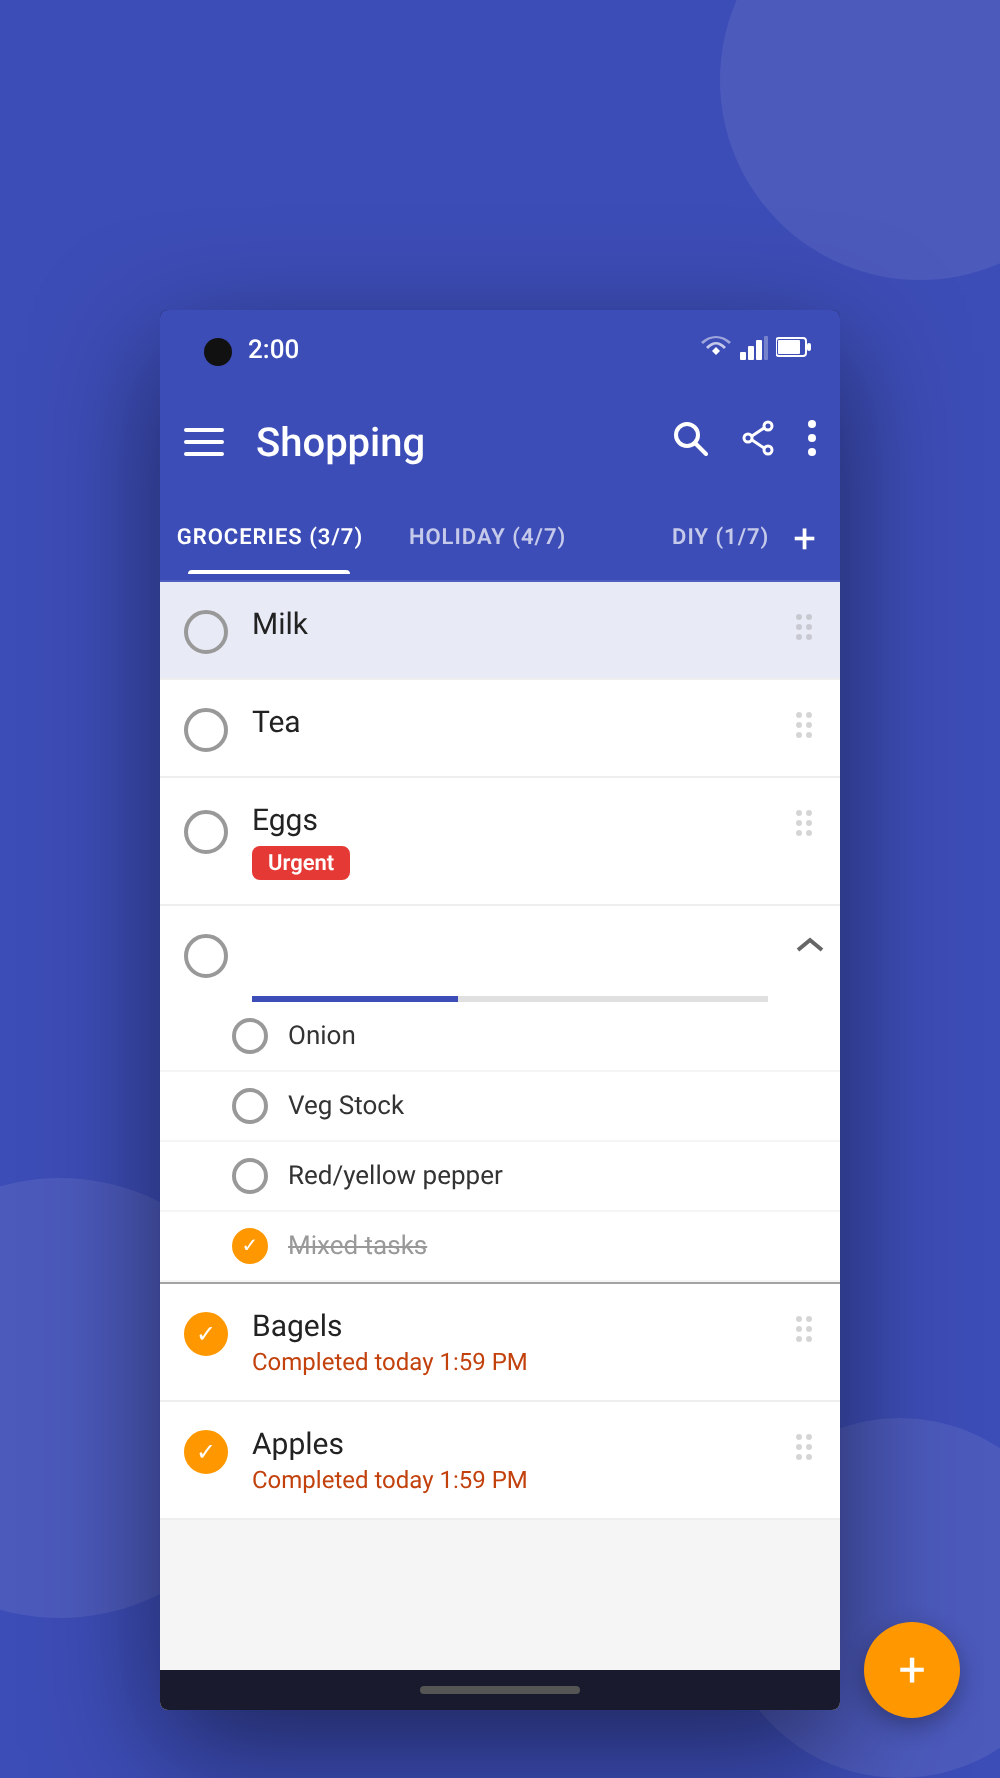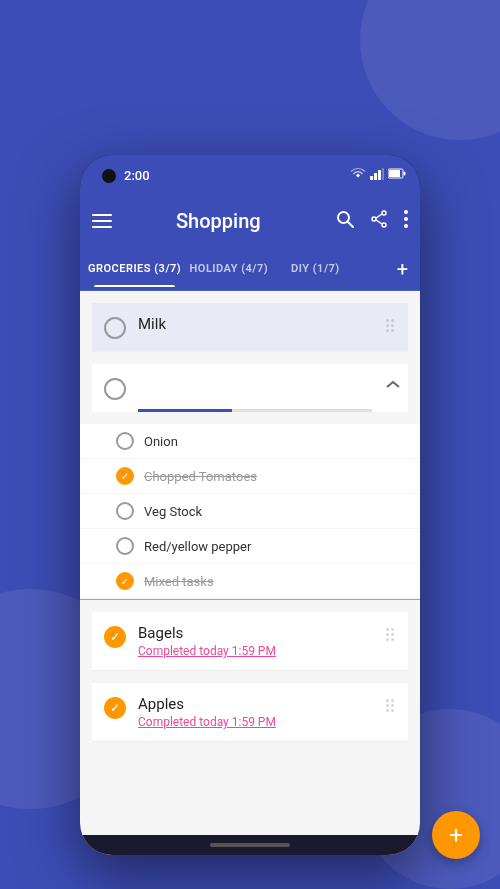--- a/index.html
+++ b/index.html
@@ -58,21 +58,21 @@
 
     
     .phone {
       position: absolute;
       top: 155px;
       left: 50%;
       transform: translateX(-50%);
       width: 340px;
       height: 700px;
       background: #1a1a2e;
-      border-radius: 32px;
+      border-radius: 4px;
       box-shadow: 0 20px 60px rgba(0,0,0,0.5);
       overflow: hidden;
       z-index: 3;
     }
 
     
     .phone-camera {
       position: absolute;
       top: 14px;
       left: 22px;
@@ -117,21 +117,20 @@
     }
     .hamburger {
       font-size: 20px;
       margin-right: 16px;
       cursor: pointer;
     }
     .app-title {
       flex: 1;
       font-size: 20px;
       font-weight: 500;
-      margin-left: 48px;
     }
     .app-bar-icons {
       display: flex;
       gap: 16px;
       align-items: center;
     }
     .app-bar-icons span {
       font-size: 18px;
       cursor: pointer;
     }
@@ -140,21 +139,21 @@
     .tabs {
       background: #3d4db7;
       display: flex;
       align-items: center;
       padding: 0 4px;
       height: 44px;
       border-bottom: 1px solid rgba(255,255,255,0.1);
     }
     .tab {
       flex: 1;
-      text-align: left;
+      text-align: right;
       color: rgba(255,255,255,0.7);
       font-size: 11px;
       font-weight: 600;
       letter-spacing: 0.5px;
       padding: 12px 4px;
       cursor: pointer;
       position: relative;
     }
     .tab.active {
       color: white;
@@ -180,21 +179,21 @@
     .content {
       background: #f5f5f5;
       height: calc(700px - 40px - 52px - 44px);
       overflow-y: auto;
       overflow-x: hidden;
     }
 
     
     .task-item {
       background: white;
-      margin: 12px;
+      margin: 0;
       padding: 12px 8px 12px 12px;
       display: flex;
       align-items: flex-start;
       border-bottom: 1px solid #eeeeee;
       position: relative;
     }
     .task-item.highlighted {
       background: #e8eaf6;
     }
 
@@ -228,22 +227,21 @@
       font-size: 15px;
       color: #222;
       font-weight: 400;
     }
     .task-subtitle {
       font-size: 12px;
       color: #888;
       margin-top: 2px;
     }
     .task-subtitle.completed {
-      color: #ec4899;
-      text-decoration: underline;
+      color: #c2410c;
     }
 
     .urgent-badge {
       display: inline-block;
       background: #e53935;
       color: white;
       font-size: 11px;
       font-weight: 600;
       padding: 2px 8px;
       border-radius: 4px;
@@ -458,21 +456,62 @@
             <div class="drag-dot"></div>
             <div class="drag-dot"></div>
           </div>
         <div class="drag-handle-dot-row">
             <div class="drag-dot"></div>
             <div class="drag-dot"></div>
           </div>
       </div>
     </div>
 
-
+    <div class="task-item">
+      <div class="radio-btn"></div>
+      <div class="task-content">
+        <div class="task-title">Tea</div>
+      </div>
+      <div class="drag-handle">
+        <div class="drag-handle-dot-row">
+            <div class="drag-dot"></div>
+            <div class="drag-dot"></div>
+          </div>
+        <div class="drag-handle-dot-row">
+            <div class="drag-dot"></div>
+            <div class="drag-dot"></div>
+          </div>
+        <div class="drag-handle-dot-row">
+            <div class="drag-dot"></div>
+            <div class="drag-dot"></div>
+          </div>
+      </div>
+    </div>
+
+    <div class="task-item">
+      <div class="radio-btn" style="margin-top:4px;"></div>
+      <div class="task-content">
+        <div class="task-title">Eggs</div>
+        <span class="urgent-badge">Urgent</span>
+      </div>
+      <div class="drag-handle">
+        <div class="drag-handle-dot-row">
+            <div class="drag-dot"></div>
+            <div class="drag-dot"></div>
+          </div>
+        <div class="drag-handle-dot-row">
+            <div class="drag-dot"></div>
+            <div class="drag-dot"></div>
+          </div>
+        <div class="drag-handle-dot-row">
+            <div class="drag-dot"></div>
+            <div class="drag-dot"></div>
+          </div>
+      </div>
+    </div>
 
     <div class="task-item" style="position:relative; border-bottom: none;">
       <div class="radio-btn"></div>
 
       <div style="position:absolute; bottom:0; left:46px; right:36px; height:3px; background:#e0e0e0;">
         <div style="height:100%; width:40%; background:#3d4db7;"></div>
       </div>
 
       <span style="position:absolute; right:8px; top:12px; color:#555; font-size:14px;">
         <svg width="14" height="9" viewBox="0 0 14 9" fill="none" stroke="#666" stroke-width="2">
@@ -481,24 +520,20 @@
       </span>
     </div>
 
     <div class="sub-items">
 
       <div class="sub-item">
         <div class="sub-radio"></div>
         <span class="sub-item-text">Onion</span>
       </div>
 
-      <div class="sub-item">
-        <div class="sub-radio checked"></div>
-        <span class="sub-item-text completed">Chopped Tomatoes</span>
-      </div>
 
       <div class="sub-item">
         <div class="sub-radio"></div>
         <span class="sub-item-text">Veg Stock</span>
       </div>
 
       <div class="sub-item">
         <div class="sub-radio"></div>
         <span class="sub-item-text">Red/yellow pepper</span>
       </div>

